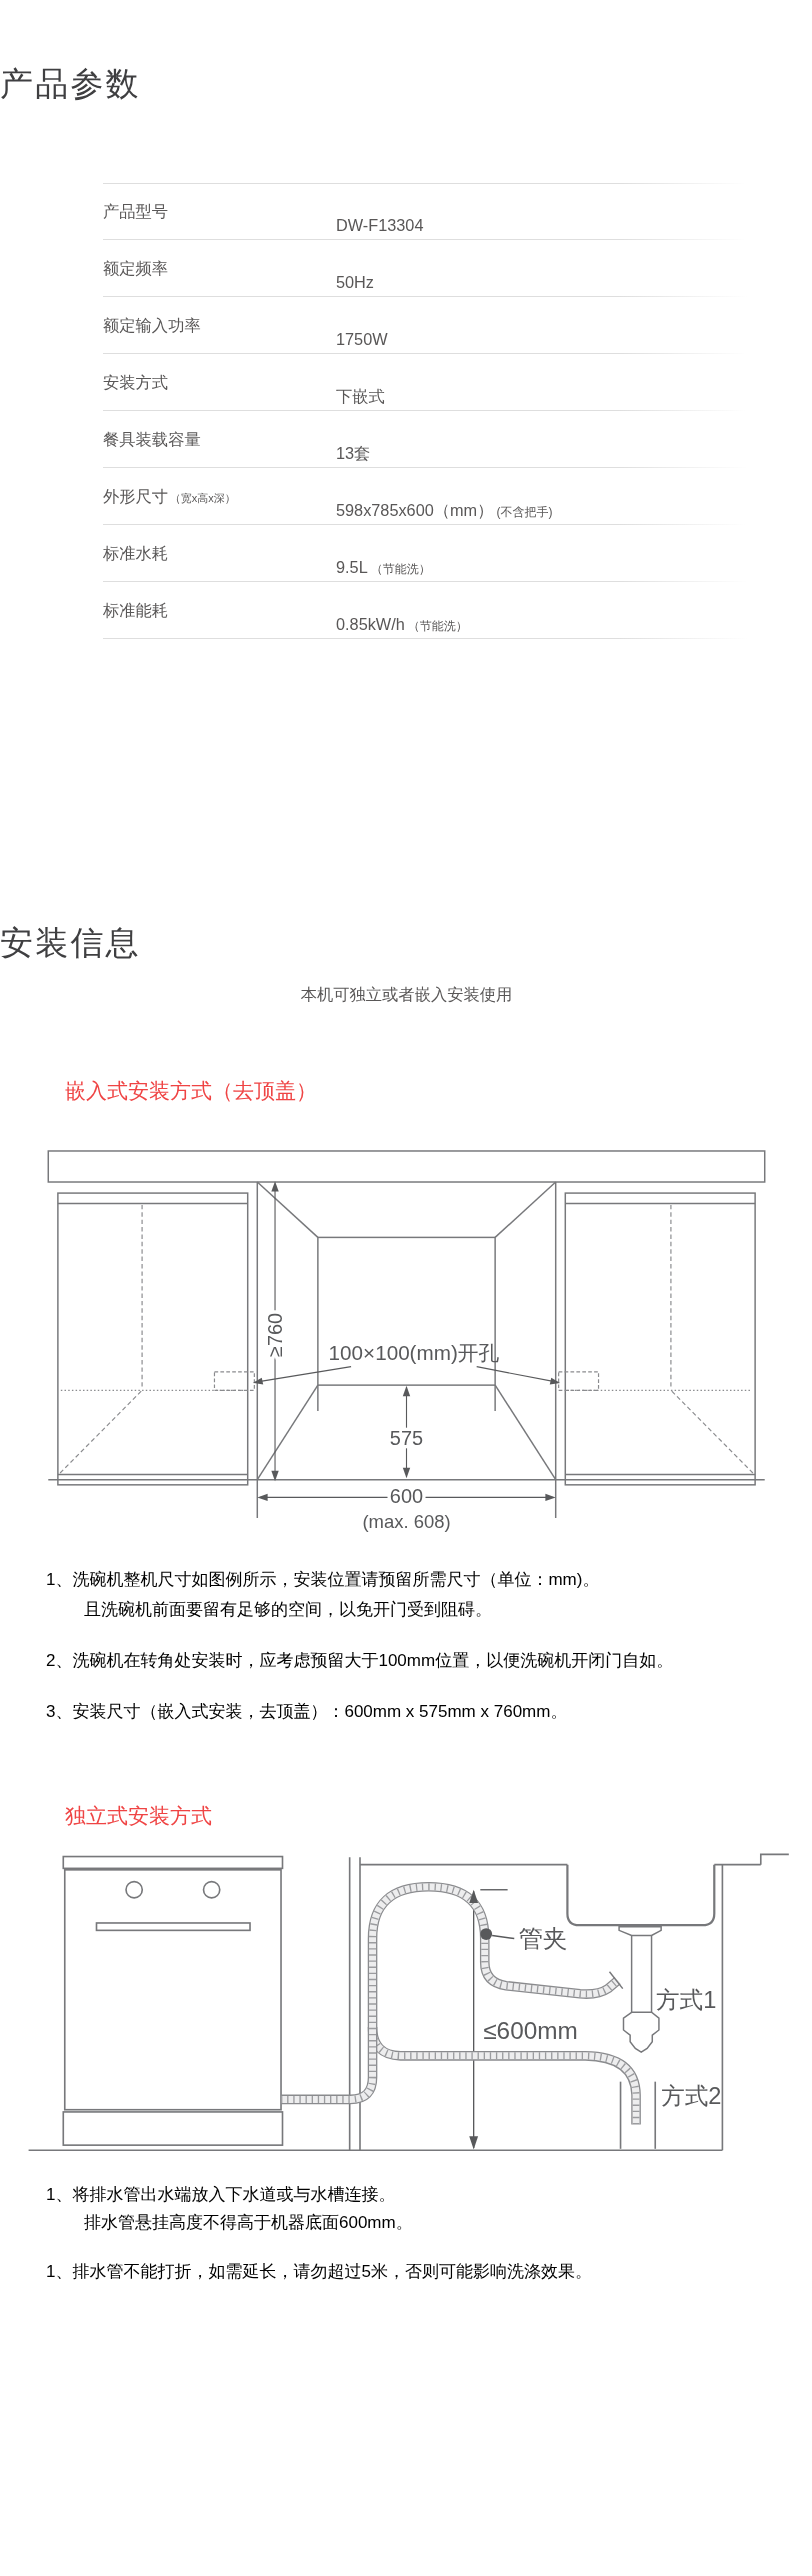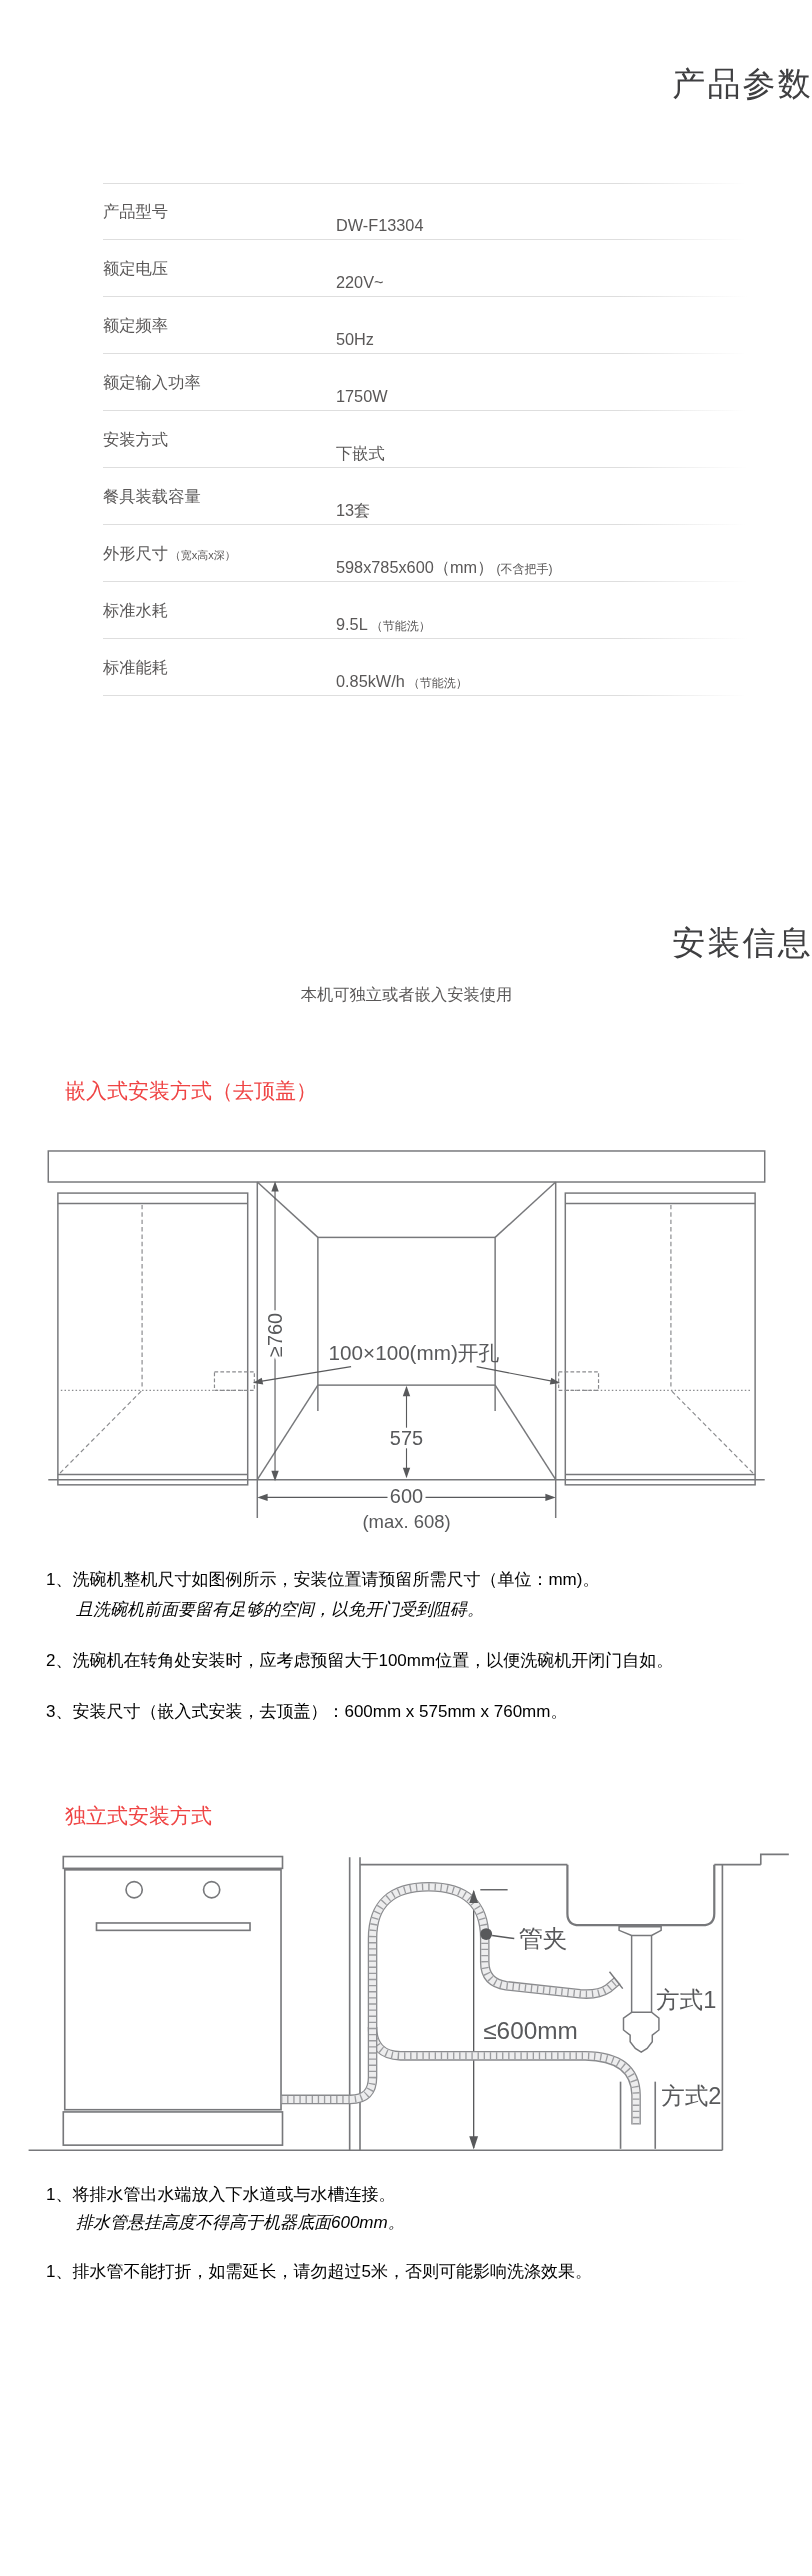--- a/index.html
+++ b/index.html
@@ -1,19 +1,19 @@
 <!DOCTYPE html>
 <html style="font-size:12px"><head>
 <meta charset="utf-8">
 <style>
   html,body{margin:0;padding:0;background:#ffffff;}
   #page{position:relative;width:813px;height:2576px;background:#ffffff;overflow:hidden;
         font-family:"Liberation Sans","DejaVu Sans",sans-serif;color:#595757;}
 
-  .big-title{position:absolute;left:0;width:100%;margin:0;text-align:right;
+  .big-title{position:absolute;left:0;width:100%;margin:0;text-align:left;
              font-size:33px;font-weight:400;color:#3f3f41;letter-spacing:2.2px;}
   #title-product{top:62px;}
   #title-install{top:921px;}
   .subtitle{position:absolute;top:984px;left:0;width:100%;text-align:center;
             font-size:16.3px;color:#595757;}
 
   
   .spec-table{position:absolute;left:103px;top:183px;width:644px;}
   .spec-table::before{content:"";position:absolute;top:0;left:0;right:0;height:0.7px;
             background:linear-gradient(to right,#dedede 80%,rgba(222,222,222,0));}
@@ -31,21 +31,21 @@
   #heading-embedded{top:1077px;}
   #heading-freestanding{top:1802px;}
 
   .diagram{position:absolute;left:22px;}
   #diagram-embedded{top:1134px;width:769px;height:421px;}
   #diagram-freestanding{top:1844px;width:769px;height:310px;}
 
   .notes{position:absolute;left:46px;font-size:17px;color:#000000;line-height:30px;}
   #notes-embedded{top:1565px;}
   #notes-freestanding{top:2181px;line-height:28px;}
-  .note-line.indent{margin-left:30px;font-style:italic;}
+  .note-line.indent{margin-left:38px;}
   .note-line.gap{margin-top:21px;}
 
   svg text{font-family:"Liberation Sans","DejaVu Sans",sans-serif;fill:#58595b;}
   svg .halo{stroke:#ffffff;stroke-width:9px;paint-order:stroke;}
 </style>
 </head>
 <body>
 
 <div id="page">
 
@@ -57,30 +57,20 @@
         <div class="spec-label">
           <span class="lbl">产品型号</span>
           <span class="lbl-note"></span>
         </div>
         <div class="spec-value">
           <span class="val">DW-F13304</span>
           <span class="val-note"></span>
         </div>
       </div>
 
-      <div class="spec-row">
-        <div class="spec-label">
-          <span class="lbl">额定电压</span>
-          <span class="lbl-note"></span>
-        </div>
-        <div class="spec-value">
-          <span class="val">220V~</span>
-          <span class="val-note"></span>
-        </div>
-      </div>
 
       <div class="spec-row">
         <div class="spec-label">
           <span class="lbl">额定频率</span>
           <span class="lbl-note"></span>
         </div>
         <div class="spec-value">
           <span class="val">50Hz</span>
           <span class="val-note"></span>
         </div>

